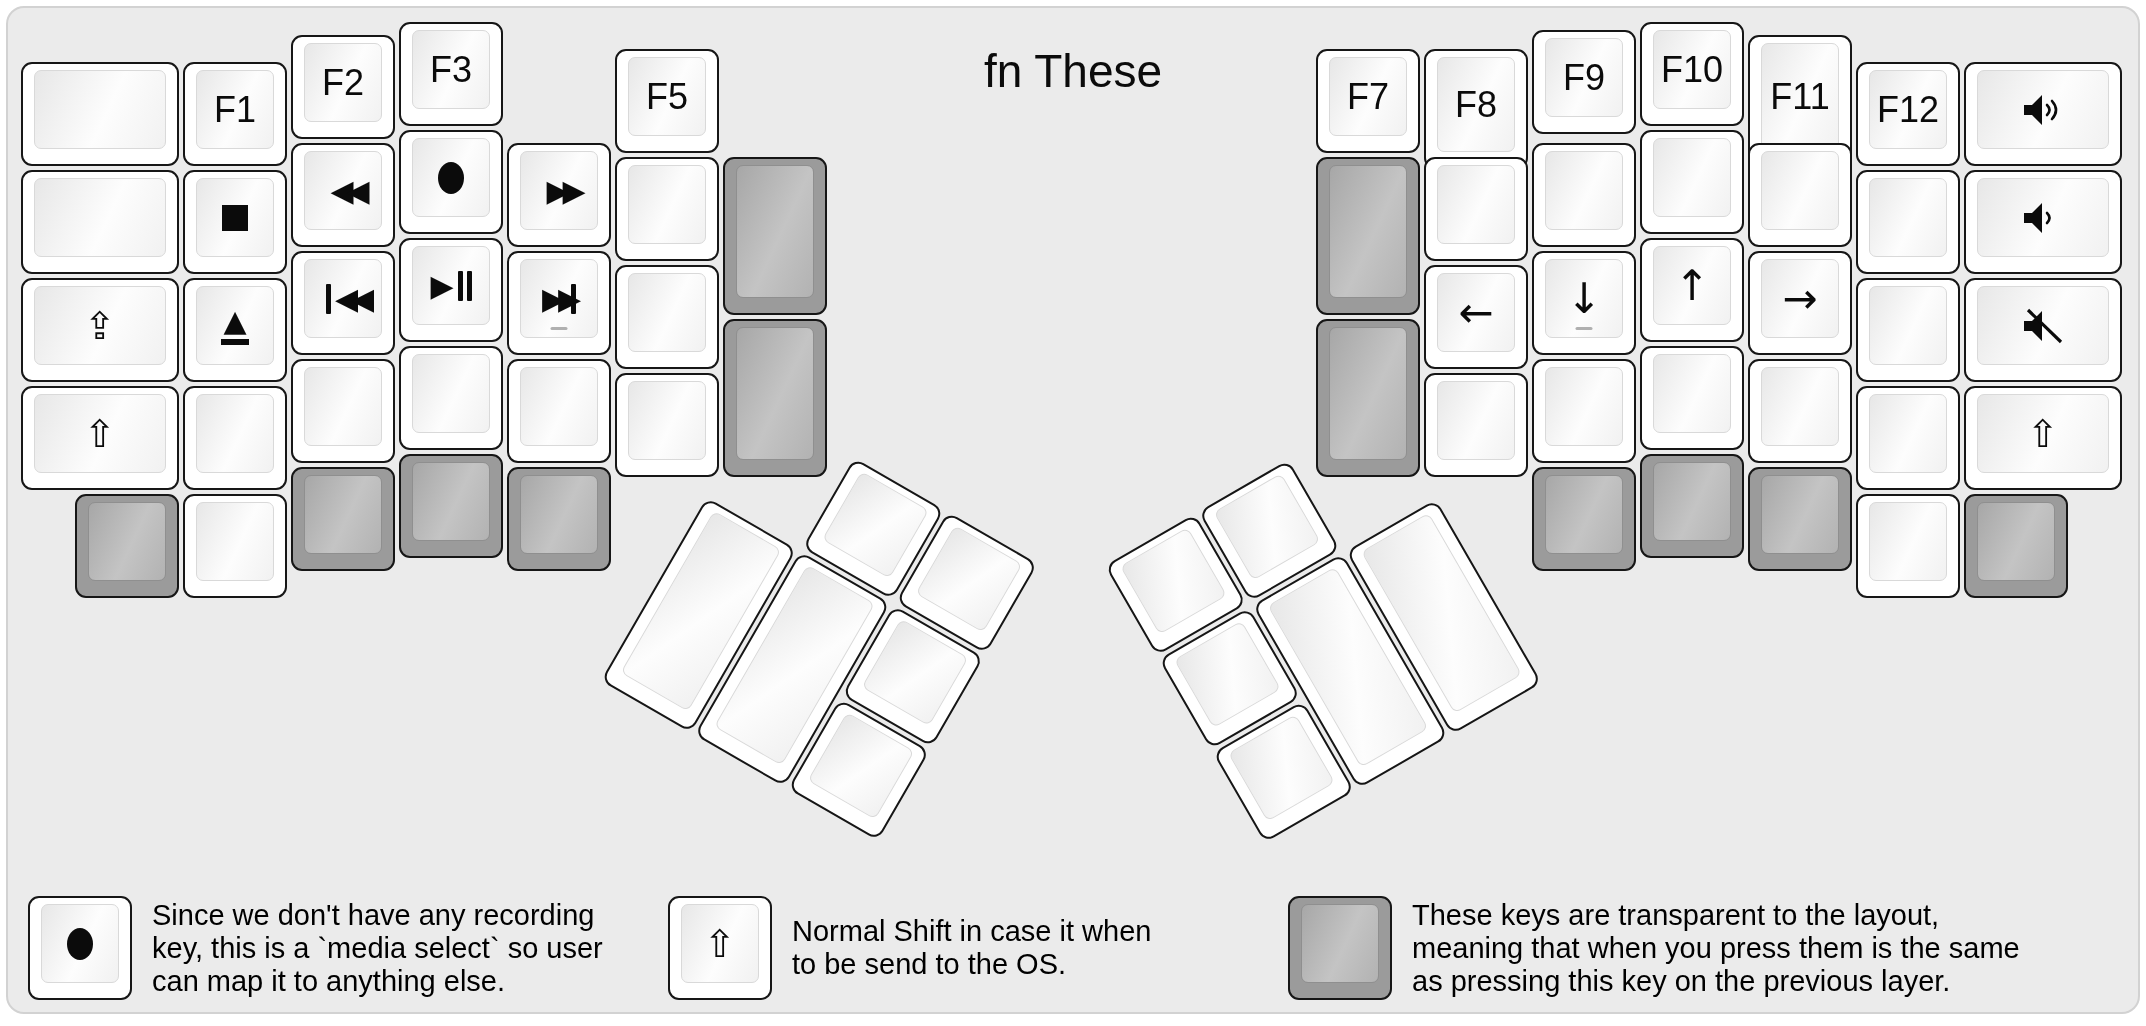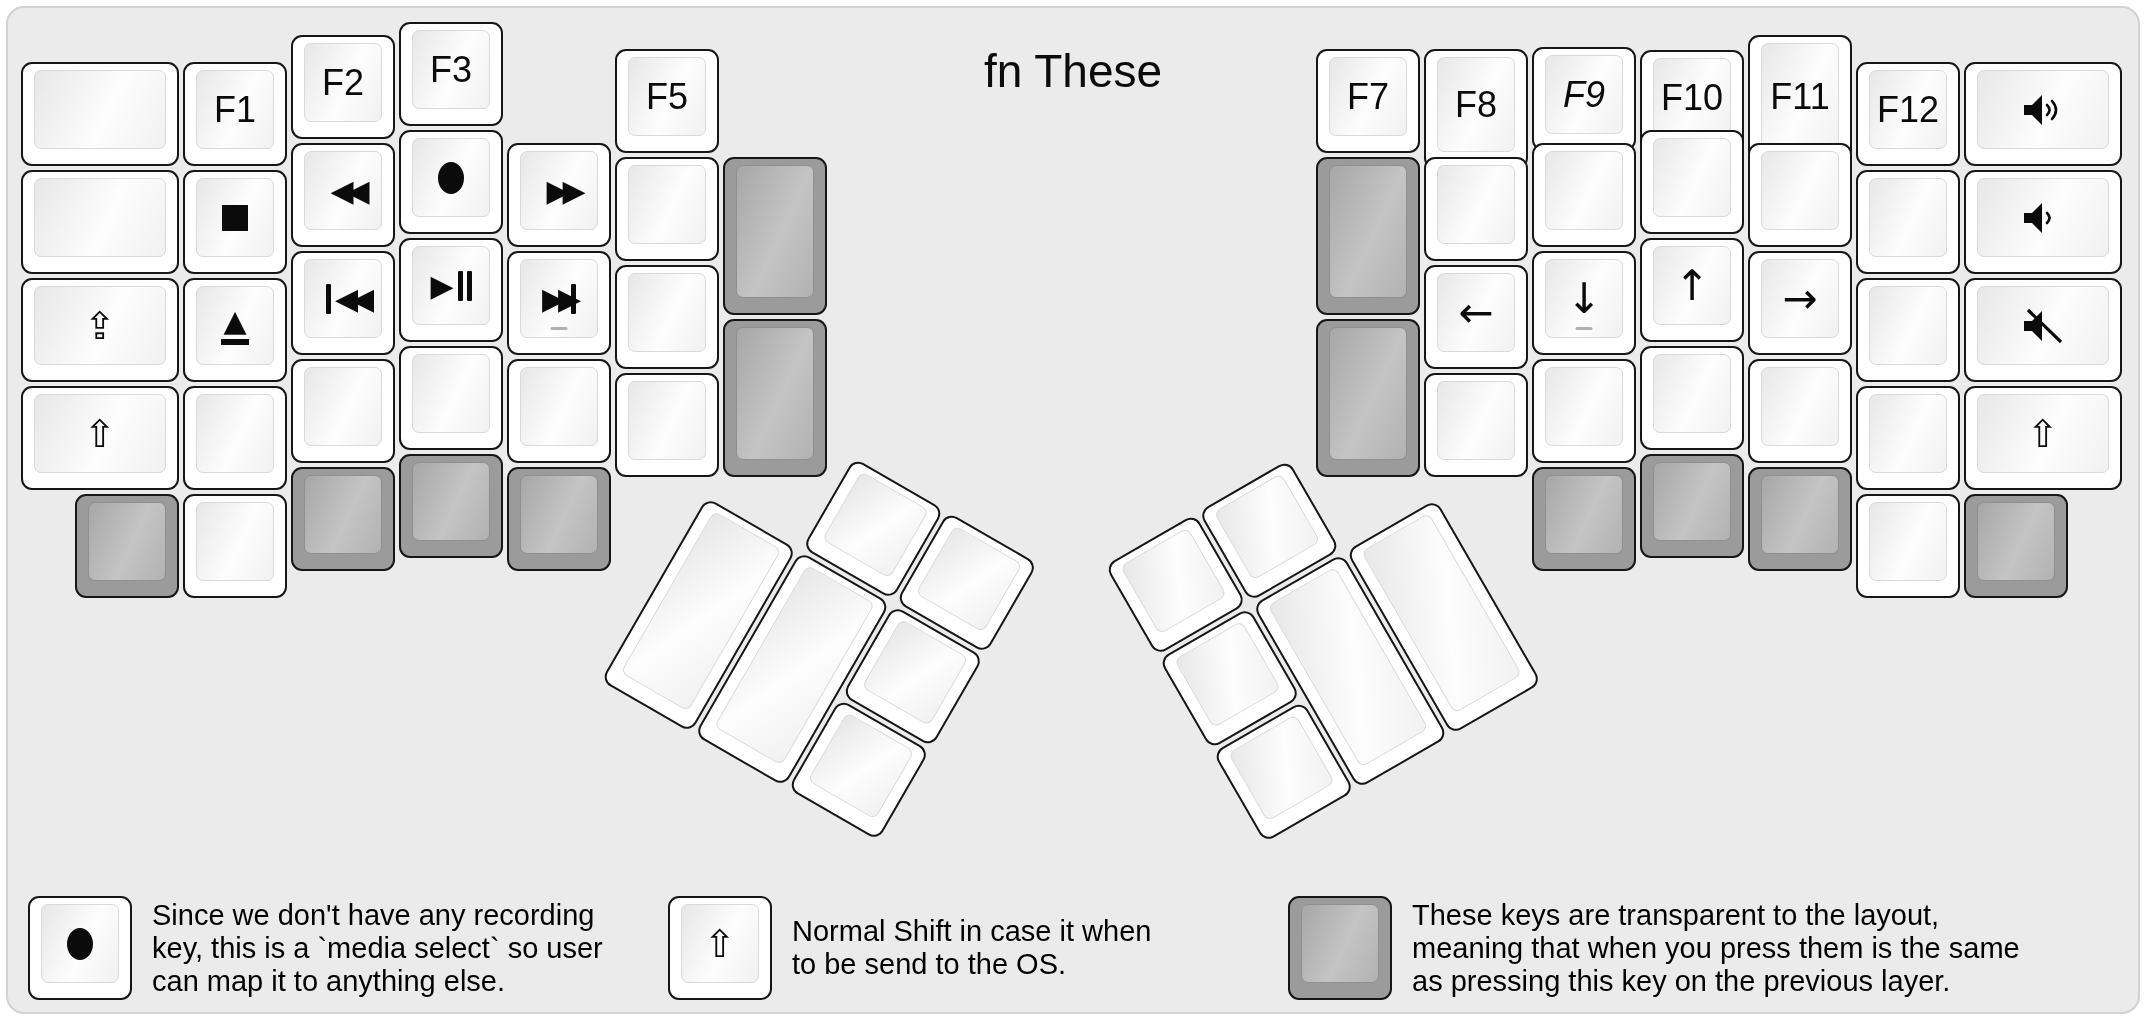--- a/index.html
+++ b/index.html
@@ -205,38 +205,38 @@
         <div class="top"></div>
       </div>
       <div class="key" style="left: 1424px; top: 265px; width: 104px; height: 104px;">
         <div class="top">
           <span class="arrow">←</span>
         </div>
       </div>
       <div class="key" style="left: 1424px; top: 373px; width: 104px; height: 104px;">
         <div class="top"></div>
       </div>
-      <div class="key" style="left: 1532px; top: 47px; width: 104px; height: 104px; font-style: italic;">
+      <div class="key" style="left: 1532px; top: 30px; width: 104px; height: 104px;">
         <div class="top">
           <span class="glyph-label">F9</span>
         </div>
       </div>
       <div class="key" style="left: 1532px; top: 143px; width: 104px; height: 104px;">
         <div class="top"></div>
       </div>
       <div class="key" style="left: 1532px; top: 251px; width: 104px; height: 104px;">
         <div class="top">
           <span class="arrow">↓</span>
           <div class="homing"></div>
         </div>
       </div>
       <div class="key" style="left: 1532px; top: 359px; width: 104px; height: 104px;">
         <div class="top"></div>
       </div>
-      <div class="key" style="left: 1640px; top: 22px; width: 104px; height: 104px; margin-top: 28px;">
+      <div class="key" style="left: 1640px; top: 22px; width: 104px; height: 104px;">
         <div class="top">
           <span class="glyph-label">F10</span>
         </div>
       </div>
       <div class="key" style="left: 1640px; top: 130px; width: 104px; height: 104px;">
         <div class="top"></div>
       </div>
       <div class="key" style="left: 1640px; top: 238px; width: 104px; height: 104px;">
         <div class="top">
           <span class="arrow">↑</span>

